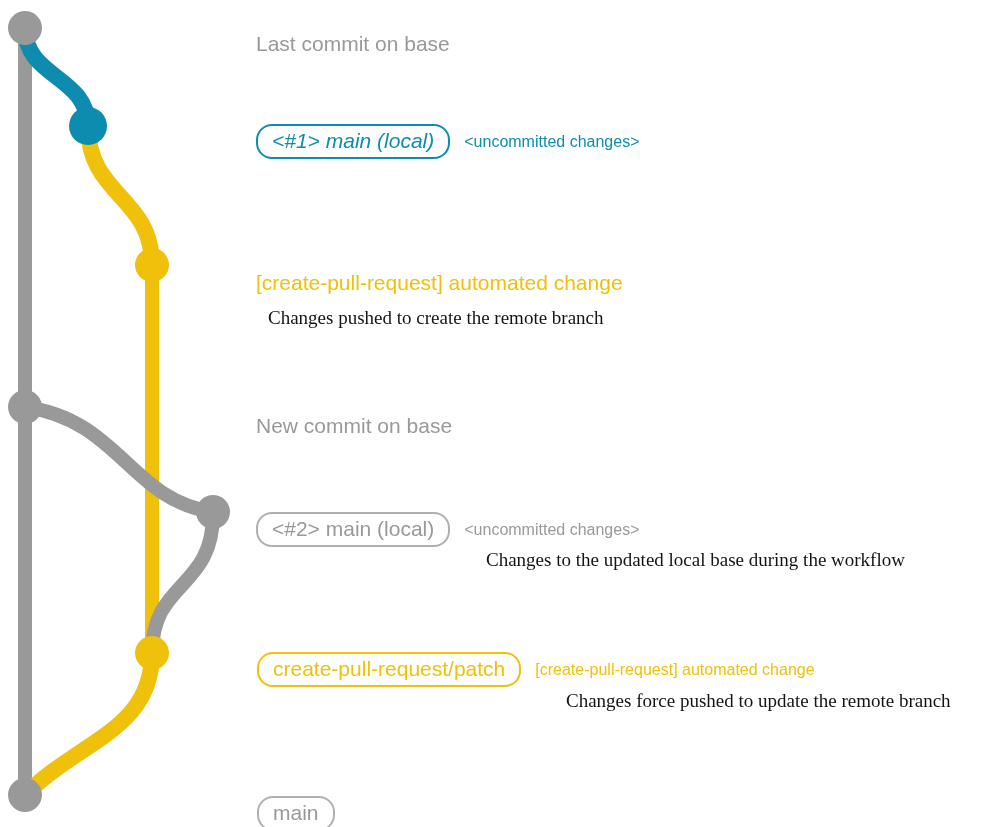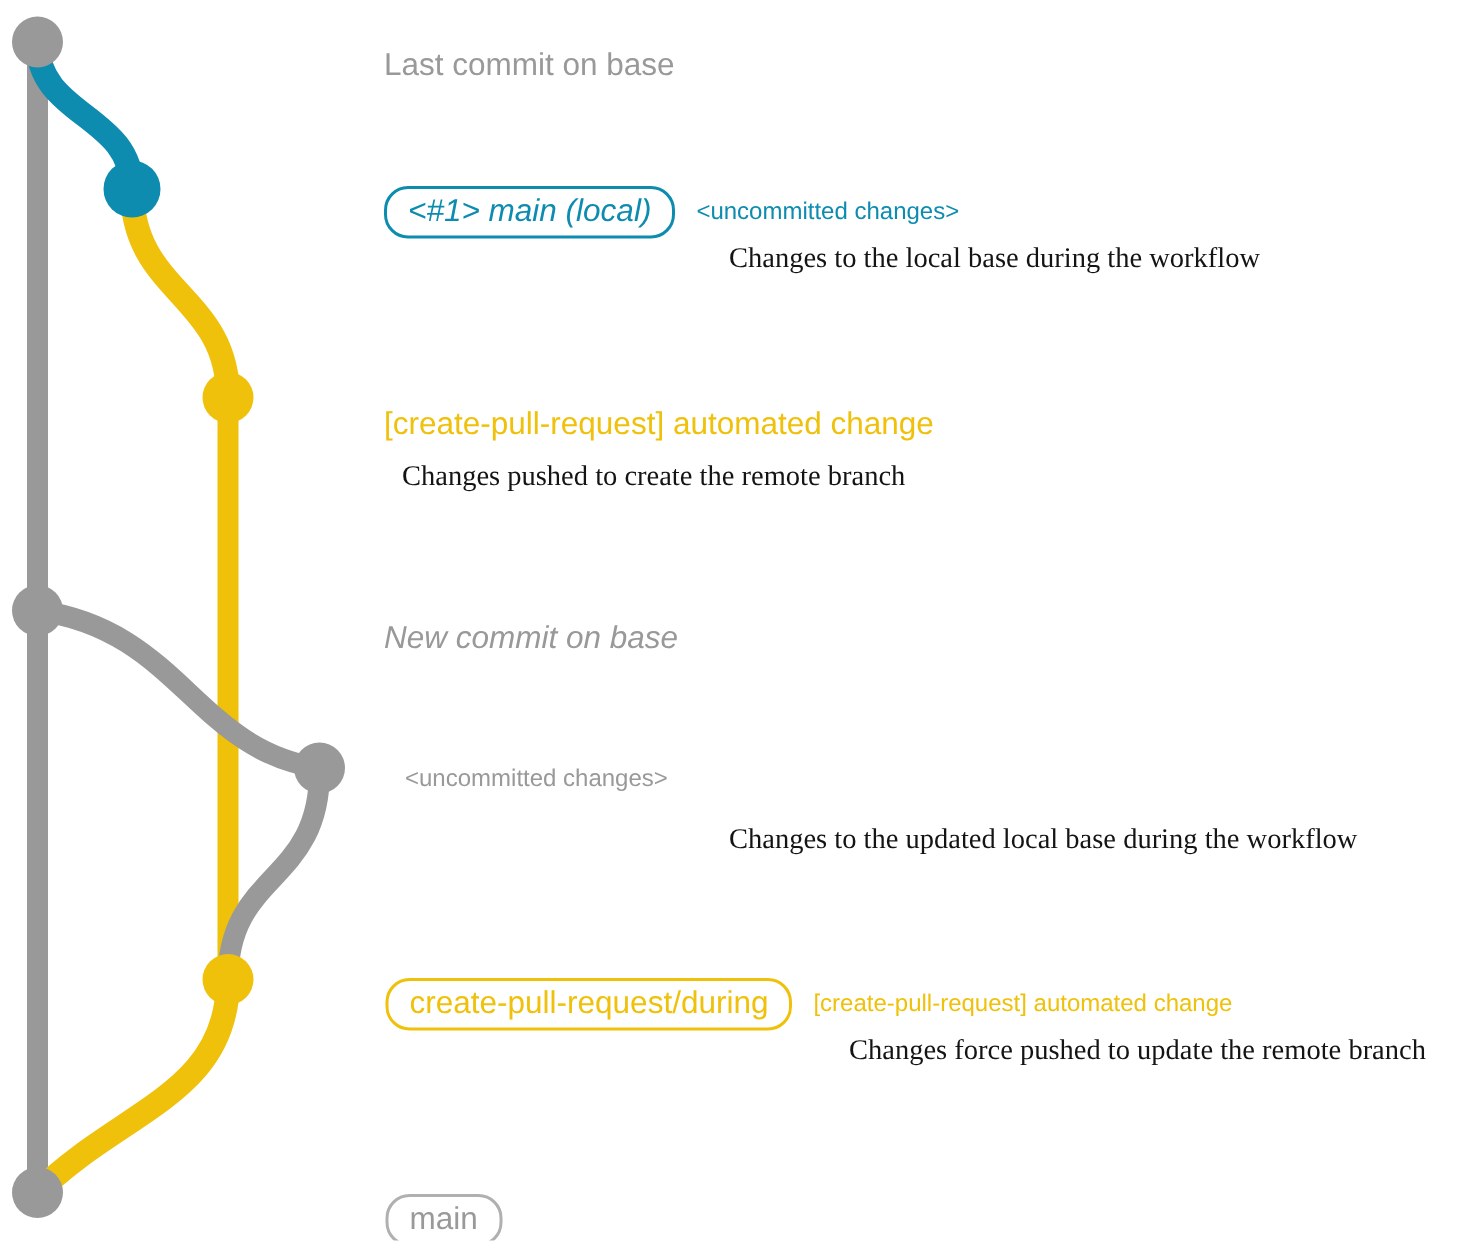--- a/index.html
+++ b/index.html
@@ -114,34 +114,34 @@
 </svg>
 
 <div class="layer">
 
   <div class="headline gray" style="left:256px; top:17px;">Last commit on base</div>
 
   <div class="row" style="left:256px; top:108px;">
     <span class="badge teal">&lt;#1&gt; main (local)</span>
     <span class="subject teal">&lt;uncommitted changes&gt;</span>
   </div>
-  <div class="note" style="left:486px; top:147px;">Changes to the local base during the workflow</div>
 
   <div class="headline yellow" style="left:256px; top:256px;">[create-pull-request] automated change</div>
   <div class="note" style="left:268px; top:292px;">Changes pushed to create the remote branch</div>
 
-  <div class="headline gray" style="left:256px; top:399px;font-style:italic;">New commit on base</div>
+  <div class="headline gray" style="left:256px; top:399px;">New commit on base</div>
 
   <div class="row" style="left:256px; top:496px;">
+    <span class="badge gray">&lt;#2&gt; main (local)</span>
     <span class="subject gray">&lt;uncommitted changes&gt;</span>
   </div>
   <div class="note" style="left:486px; top:534px;">Changes to the updated local base during the workflow</div>
 
   <div class="row" style="left:257px; top:636px;">
-    <span class="badge yellow">create-pull-request/during</span>
+    <span class="badge yellow">create-pull-request/patch</span>
     <span class="subject yellow">[create-pull-request] automated change</span>
   </div>
   <div class="note" style="left:566px; top:675px;">Changes force pushed to update the remote branch</div>
 
   <div class="row" style="left:257px; top:780px;flex-direction:column;">
     <span class="badge gray">main</span>
   </div>
 
 </div>
 

